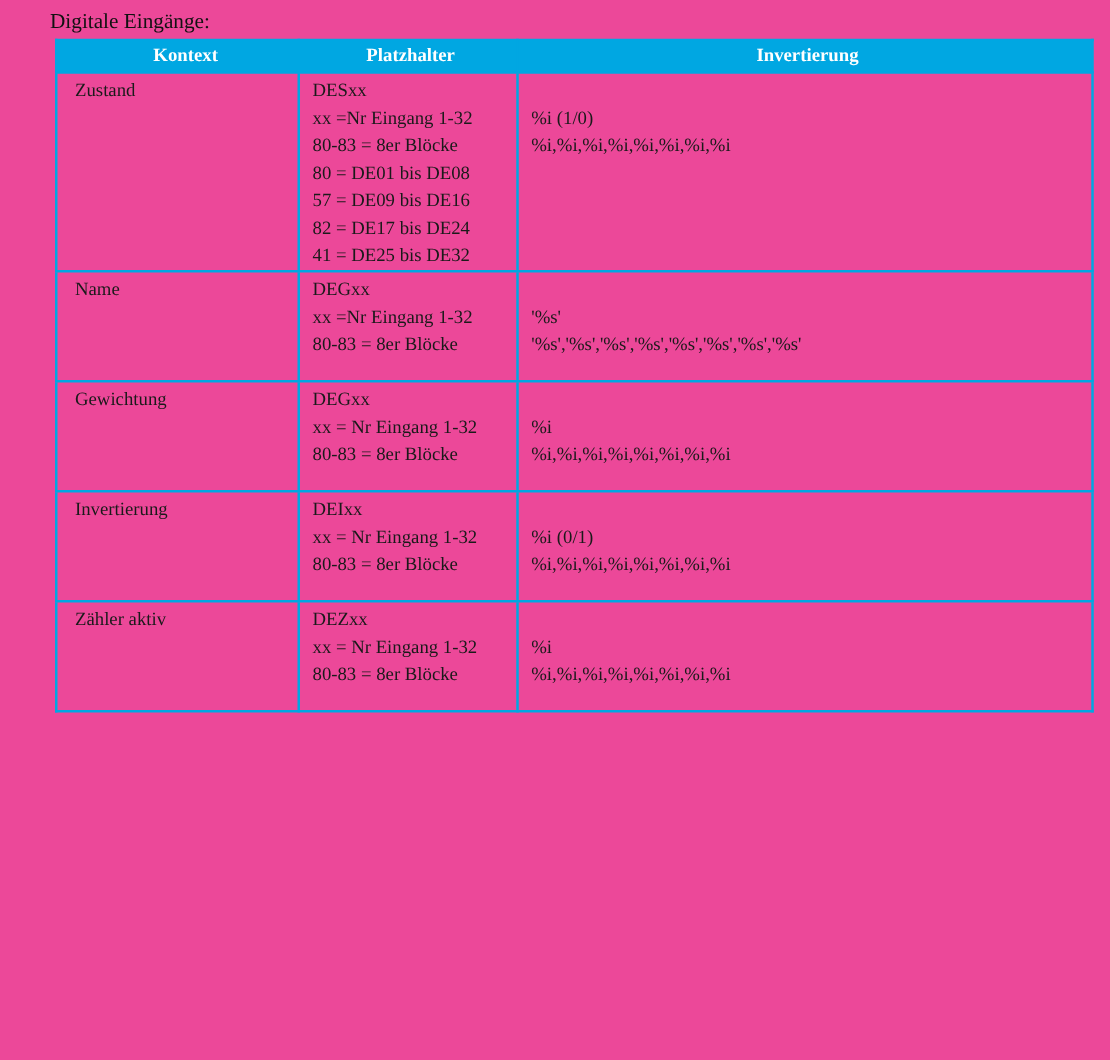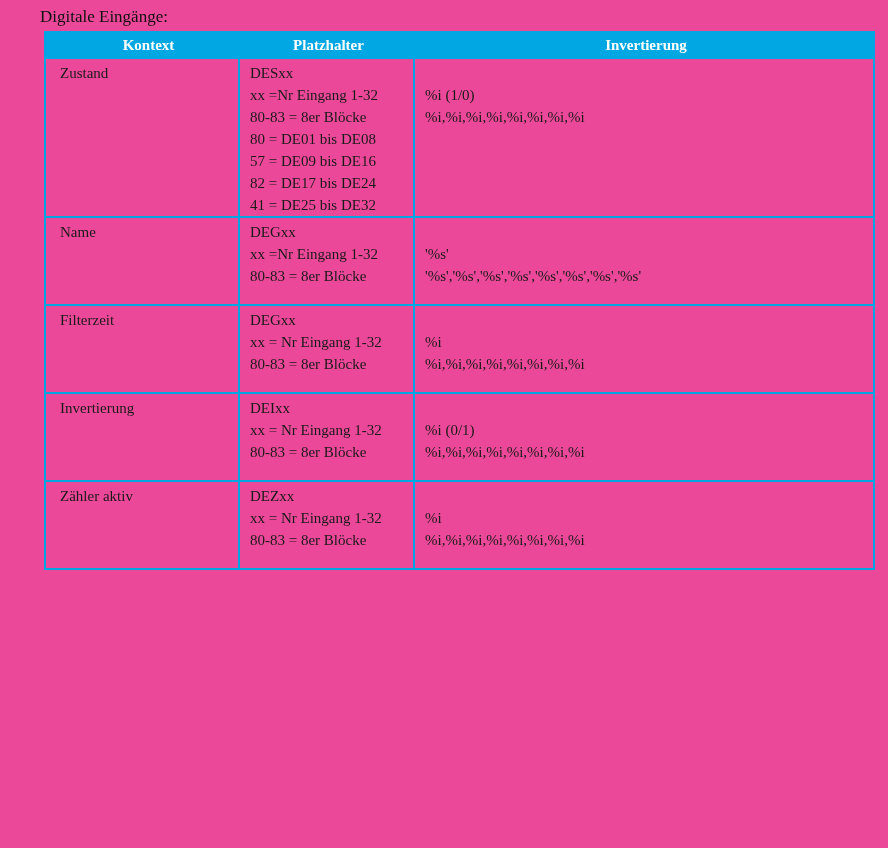--- a/index.html
+++ b/index.html
@@ -122,21 +122,21 @@
               <div class="line">'%s'</div>
               <div class="line">'%s','%s','%s','%s','%s','%s','%s','%s'</div>
             </div>
     </td>
   </tr>
 
 
 
   <tr>
     <td class="col-kontext">
-      <div class="cell-text line">Filterzeit</div>
+      <div class="cell-text line">Gewichtung</div>
     </td>
     <td class="col-platzhalter">
       <div class="cell-lines">
               <div class="line">DEGxx</div>
               <div class="line">xx = Nr Eingang 1-32</div>
               <div class="line">80-83 = 8er Blöcke</div>
             </div>
     </td>
     <td class="col-ausgabeformat">
       <div class="cell-lines">

